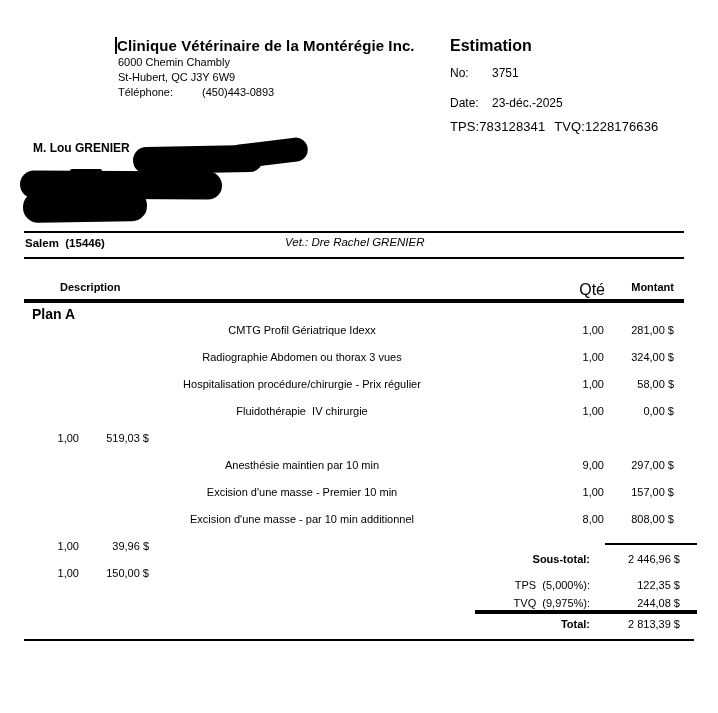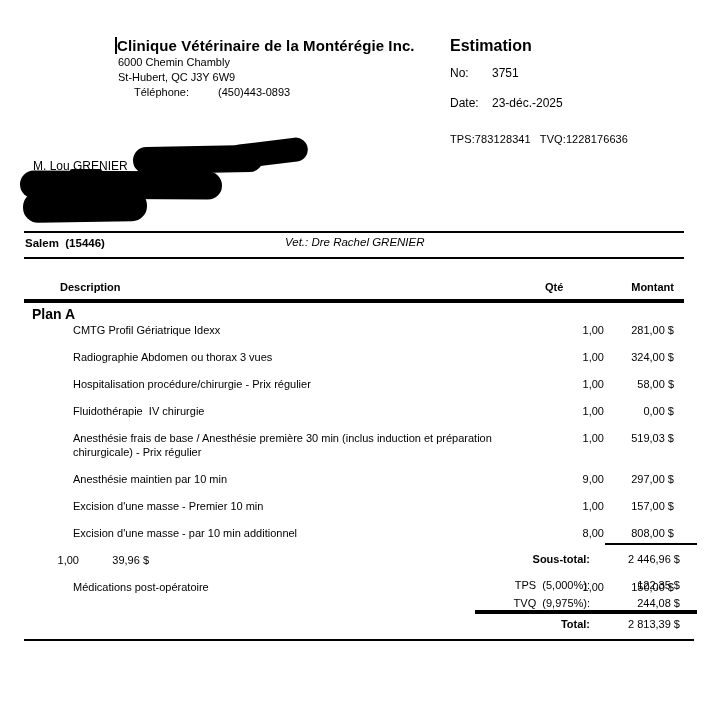--- a/index.html
+++ b/index.html
@@ -11,31 +11,31 @@
   .abs{position:absolute;}
   .pre{white-space:pre;}
   .b{font-weight:bold;}
 
   
   .caret{left:115px;top:37px;width:1.5px;height:17px;background:#000;}
   .clinic-name{left:117px;top:37px;font-size:15px;font-weight:bold;letter-spacing:.1px;}
   .addr{left:118px;font-size:11px;}
   .addr1{top:56px;} .addr2{top:71px;}
   .phone-row{left:118px;top:86px;font-size:11px;display:flex;}
-  .phone-label{width:84px;display:inline-block;margin-left:16px;}
+  .phone-label{width:84px;display:inline-block;}
 
   .est-title{left:450px;top:37px;font-size:16px;font-weight:bold;}
   .kv{left:450px;font-size:12px;display:flex;}
   .kv-no{top:66px;} .kv-date{top:96px;}
   .kv .lbl{width:42px;display:inline-block;}
-  .tax-row{left:450px;top:133px;font-size:11px;letter-spacing:.1px;text-align:right;}
+  .tax-row{left:450px;top:119px;font-size:13px;letter-spacing:.1px;text-align:right;}
   .tax-row span{margin-right:9px;}
 
   
-  .client-name{left:33px;top:159px;font-size:12px;font-weight:normal;text-align:center;}
+  .client-name{left:33px;top:141px;font-size:12px;font-weight:bold;text-align:center;}
   .blob{position:absolute;background:#000;}
   .blob-a1{left:133px;top:146px;width:130px;height:27px;border-radius:14px;transform:rotate(-1deg);}
   .blob-a2{left:228px;top:141px;width:80px;height:24px;border-radius:12px;transform:rotate(-7deg);}
   .frag1{left:70px;top:169px;width:32px;height:3.5px;border-radius:2px;}
   .frag2{left:136px;top:171px;width:52px;height:3px;border-radius:2px;}
   .blob-b{left:20px;top:171px;width:202px;height:28px;border-radius:14px;transform:rotate(.4deg);}
   .blob-b2{left:150px;top:174px;width:62px;height:24px;border-radius:12px;}
   .blob-c{left:23px;top:191px;width:124px;height:31px;border-radius:15px;transform:rotate(-1deg);}
 
   
@@ -46,28 +46,28 @@
   .rule-subtotal{left:605px;top:543px;width:92px;height:1.5px;}
   .rule-total{left:475px;top:610px;width:222px;height:4px;}
   .rule-bottom{left:24px;top:639px;width:670px;height:2px;}
 
   
   .patient-name{left:25px;top:237px;font-size:11.5px;font-weight:bold;}
   .vet-name{left:285px;top:236px;font-size:11.5px;font-style:italic;}
 
   
   .th-desc{left:60px;top:281px;font-size:11px;font-weight:bold;}
-  .th-qty{left:545px;top:281px;width:60px;font-size:11px;font-weight:bold;}
+  .th-qty{left:545px;top:281px;width:60px;text-align:right;font-size:16px;font-weight:normal;}
   .th-amt{left:594px;top:281px;width:80px;text-align:right;font-size:11px;font-weight:bold;}
   .plan-label{left:32px;top:306px;font-size:14px;font-weight:bold;}
 
   
   .items{left:24px;top:323px;width:660px;}
   .item-row{display:flex;align-items:flex-start;margin-bottom:13px;font-size:11px;line-height:14px;}
-  .item-desc{flex:1;margin-left:49px;padding-right:36px;white-space:pre-wrap;}
+  .item-desc{flex:1;margin-left:67px;padding-right:36px;white-space:pre-wrap;text-align:center;}
   .item-qty{width:55px;text-align:right;flex:none;}
   .item-amt{width:70px;text-align:right;flex:none;margin-right:10px;}
 
   
   .tot-lbl{position:absolute;left:430px;width:160px;text-align:right;font-size:11px;white-space:pre;}
   .tot-amt{position:absolute;left:597px;width:83px;text-align:right;font-size:11px;}
   .y-sub{top:553px;} .y-tps{top:579px;} .y-tvq{top:597px;} .y-tot{top:618px;}
 </style>
 </head>
 <body>
@@ -129,21 +129,20 @@
     <span class="item-desc">Hospitalisation procédure/chirurgie - Prix régulier</span>
     <span class="item-qty">1,00</span>
     <span class="item-amt">58,00 $</span>
   </div>
   <div class="item-row">
     <span class="item-desc">Fluidothérapie  IV chirurgie</span>
     <span class="item-qty">1,00</span>
     <span class="item-amt">0,00 $</span>
   </div>
   <div class="item-row">
-    <span class="item-desc">Anesthésie frais de base / Anesthésie première 30 min (inclus induction et préparation chirurgicale) - Prix régulier</span>
     <span class="item-qty">1,00</span>
     <span class="item-amt">519,03 $</span>
   </div>
   <div class="item-row">
     <span class="item-desc">Anesthésie maintien par 10 min</span>
     <span class="item-qty">9,00</span>
     <span class="item-amt">297,00 $</span>
   </div>
   <div class="item-row">
     <span class="item-desc">Excision d'une masse - Premier 10 min</span>
@@ -153,21 +152,20 @@
   <div class="item-row">
     <span class="item-desc">Excision d'une masse - par 10 min additionnel</span>
     <span class="item-qty">8,00</span>
     <span class="item-amt">808,00 $</span>
   </div>
   <div class="item-row">
     <span class="item-qty">1,00</span>
     <span class="item-amt">39,96 $</span>
   </div>
   <div class="item-row">
-    <span class="item-desc">Médications post-opératoire</span>
     <span class="item-qty">1,00</span>
     <span class="item-amt">150,00 $</span>
   </div>
 </div>
 
 <div class="rule rule-subtotal"></div>
 <div class="tot-lbl y-sub b">Sous-total:</div>
 <div class="tot-amt y-sub">2 446,96 $</div>
 <div class="tot-lbl y-tps">TPS  (5,000%):</div>
 <div class="tot-amt y-tps">122,35 $</div>

